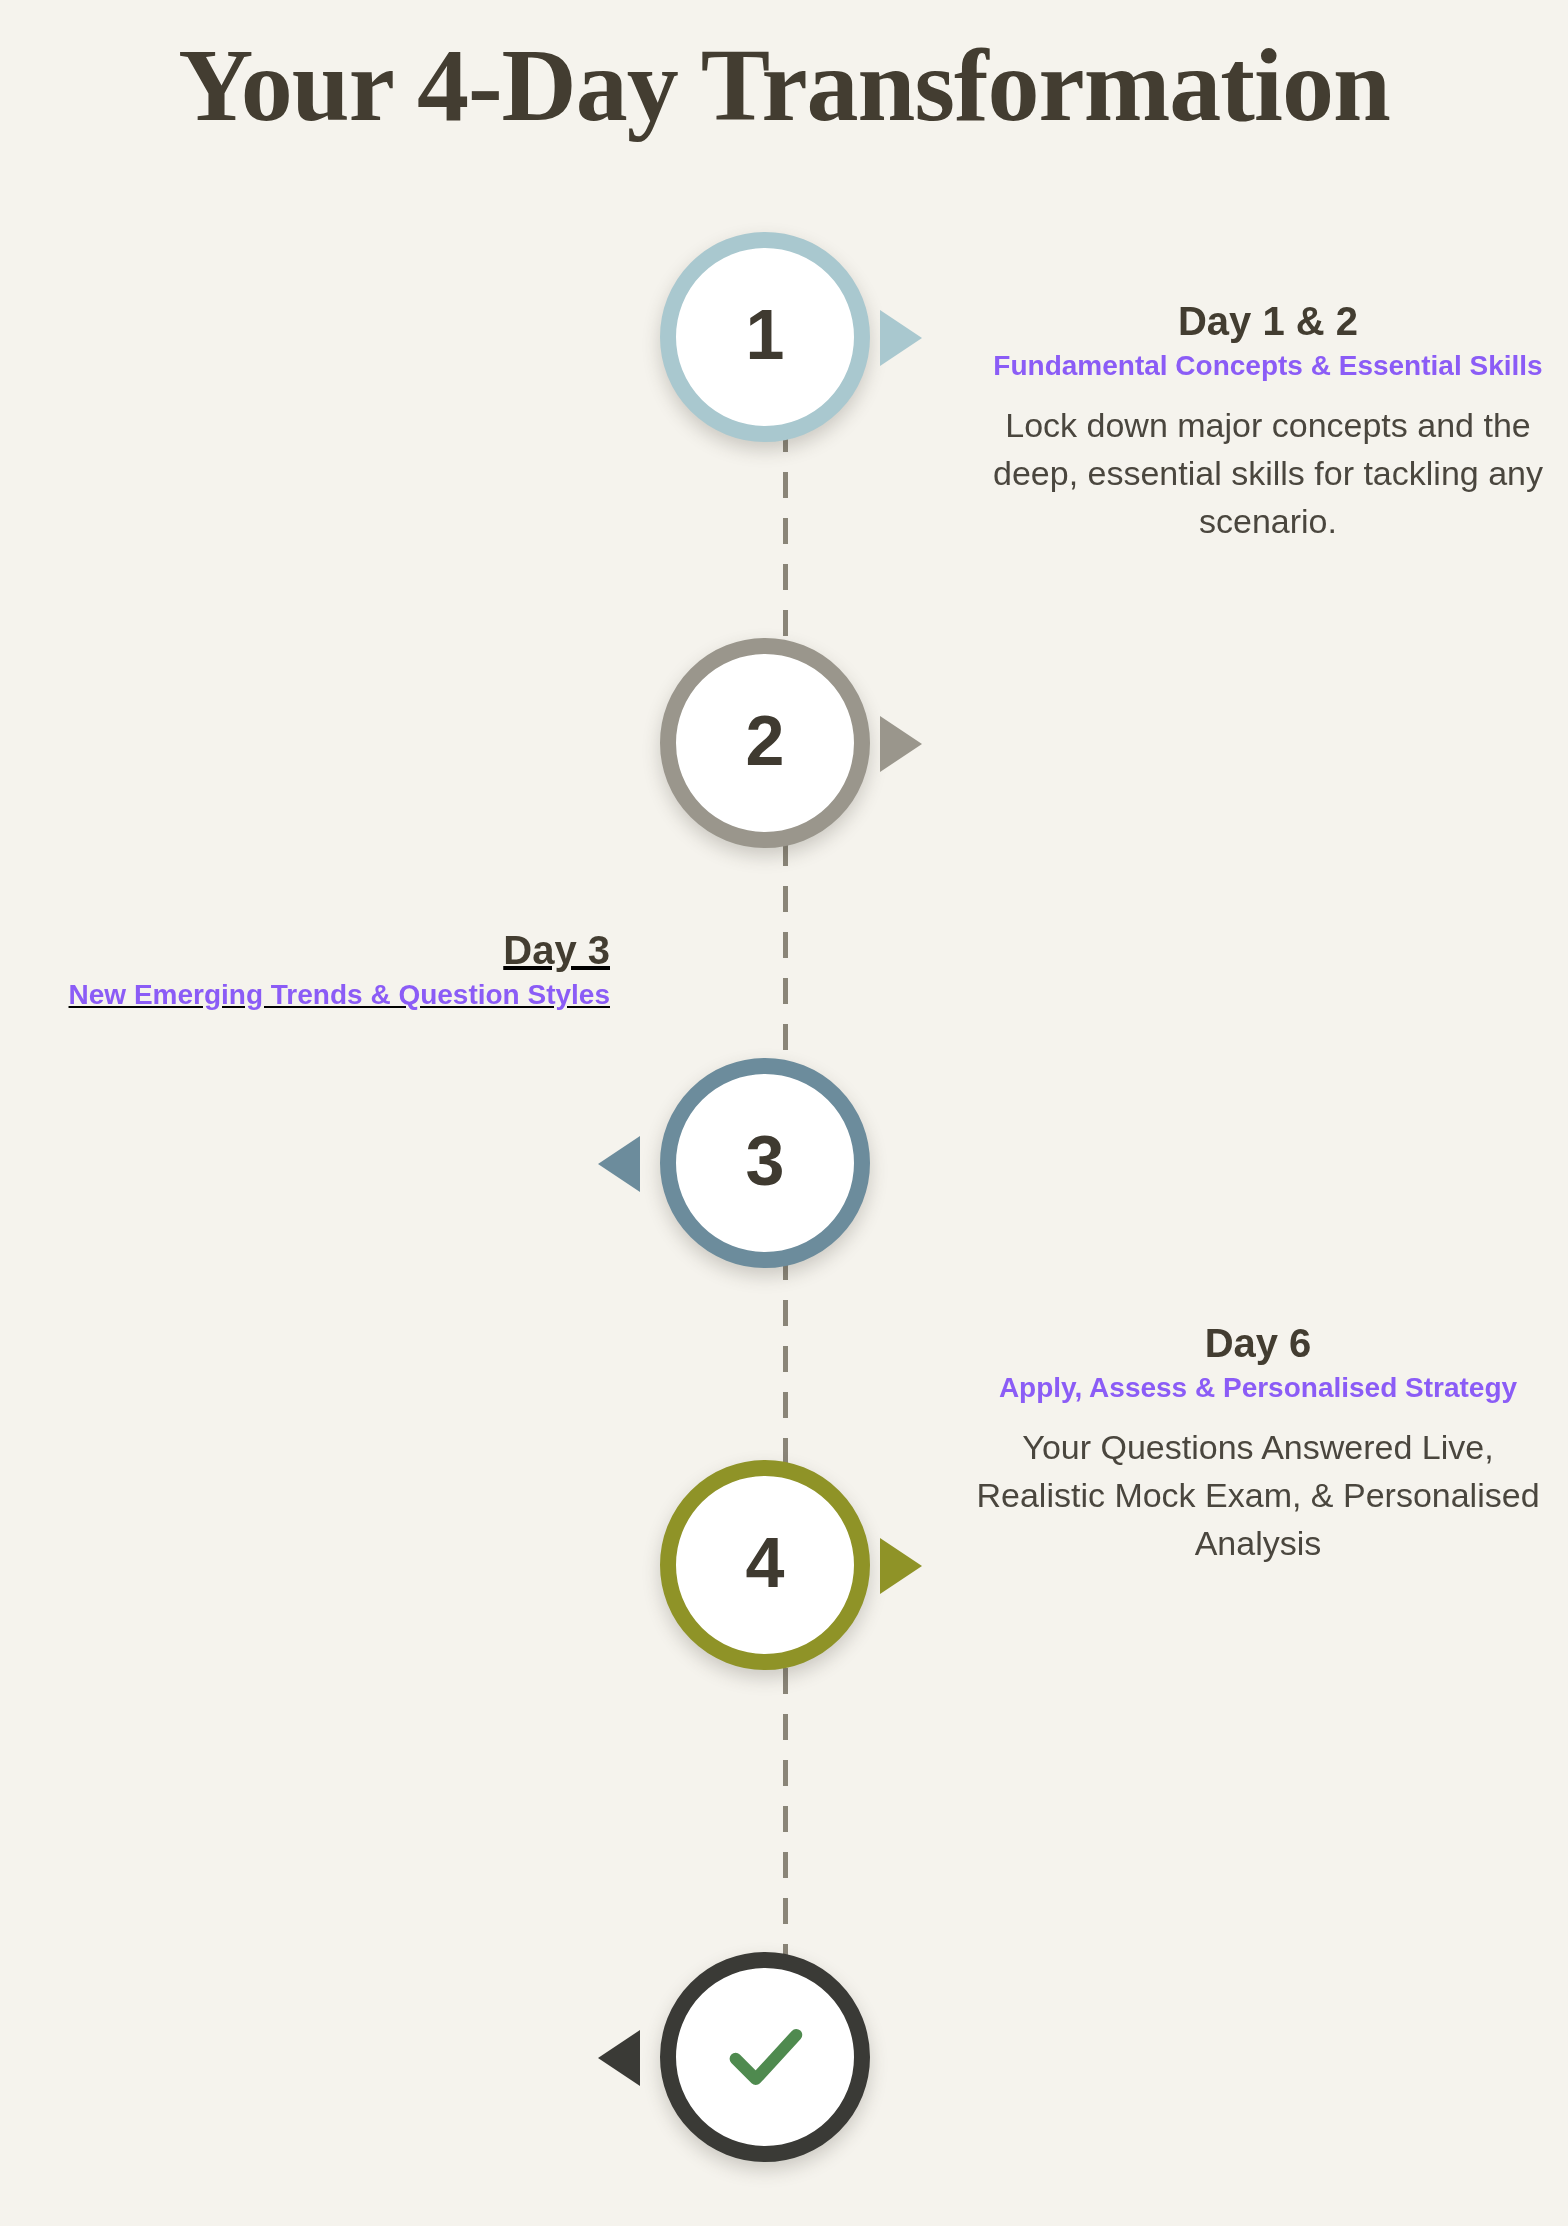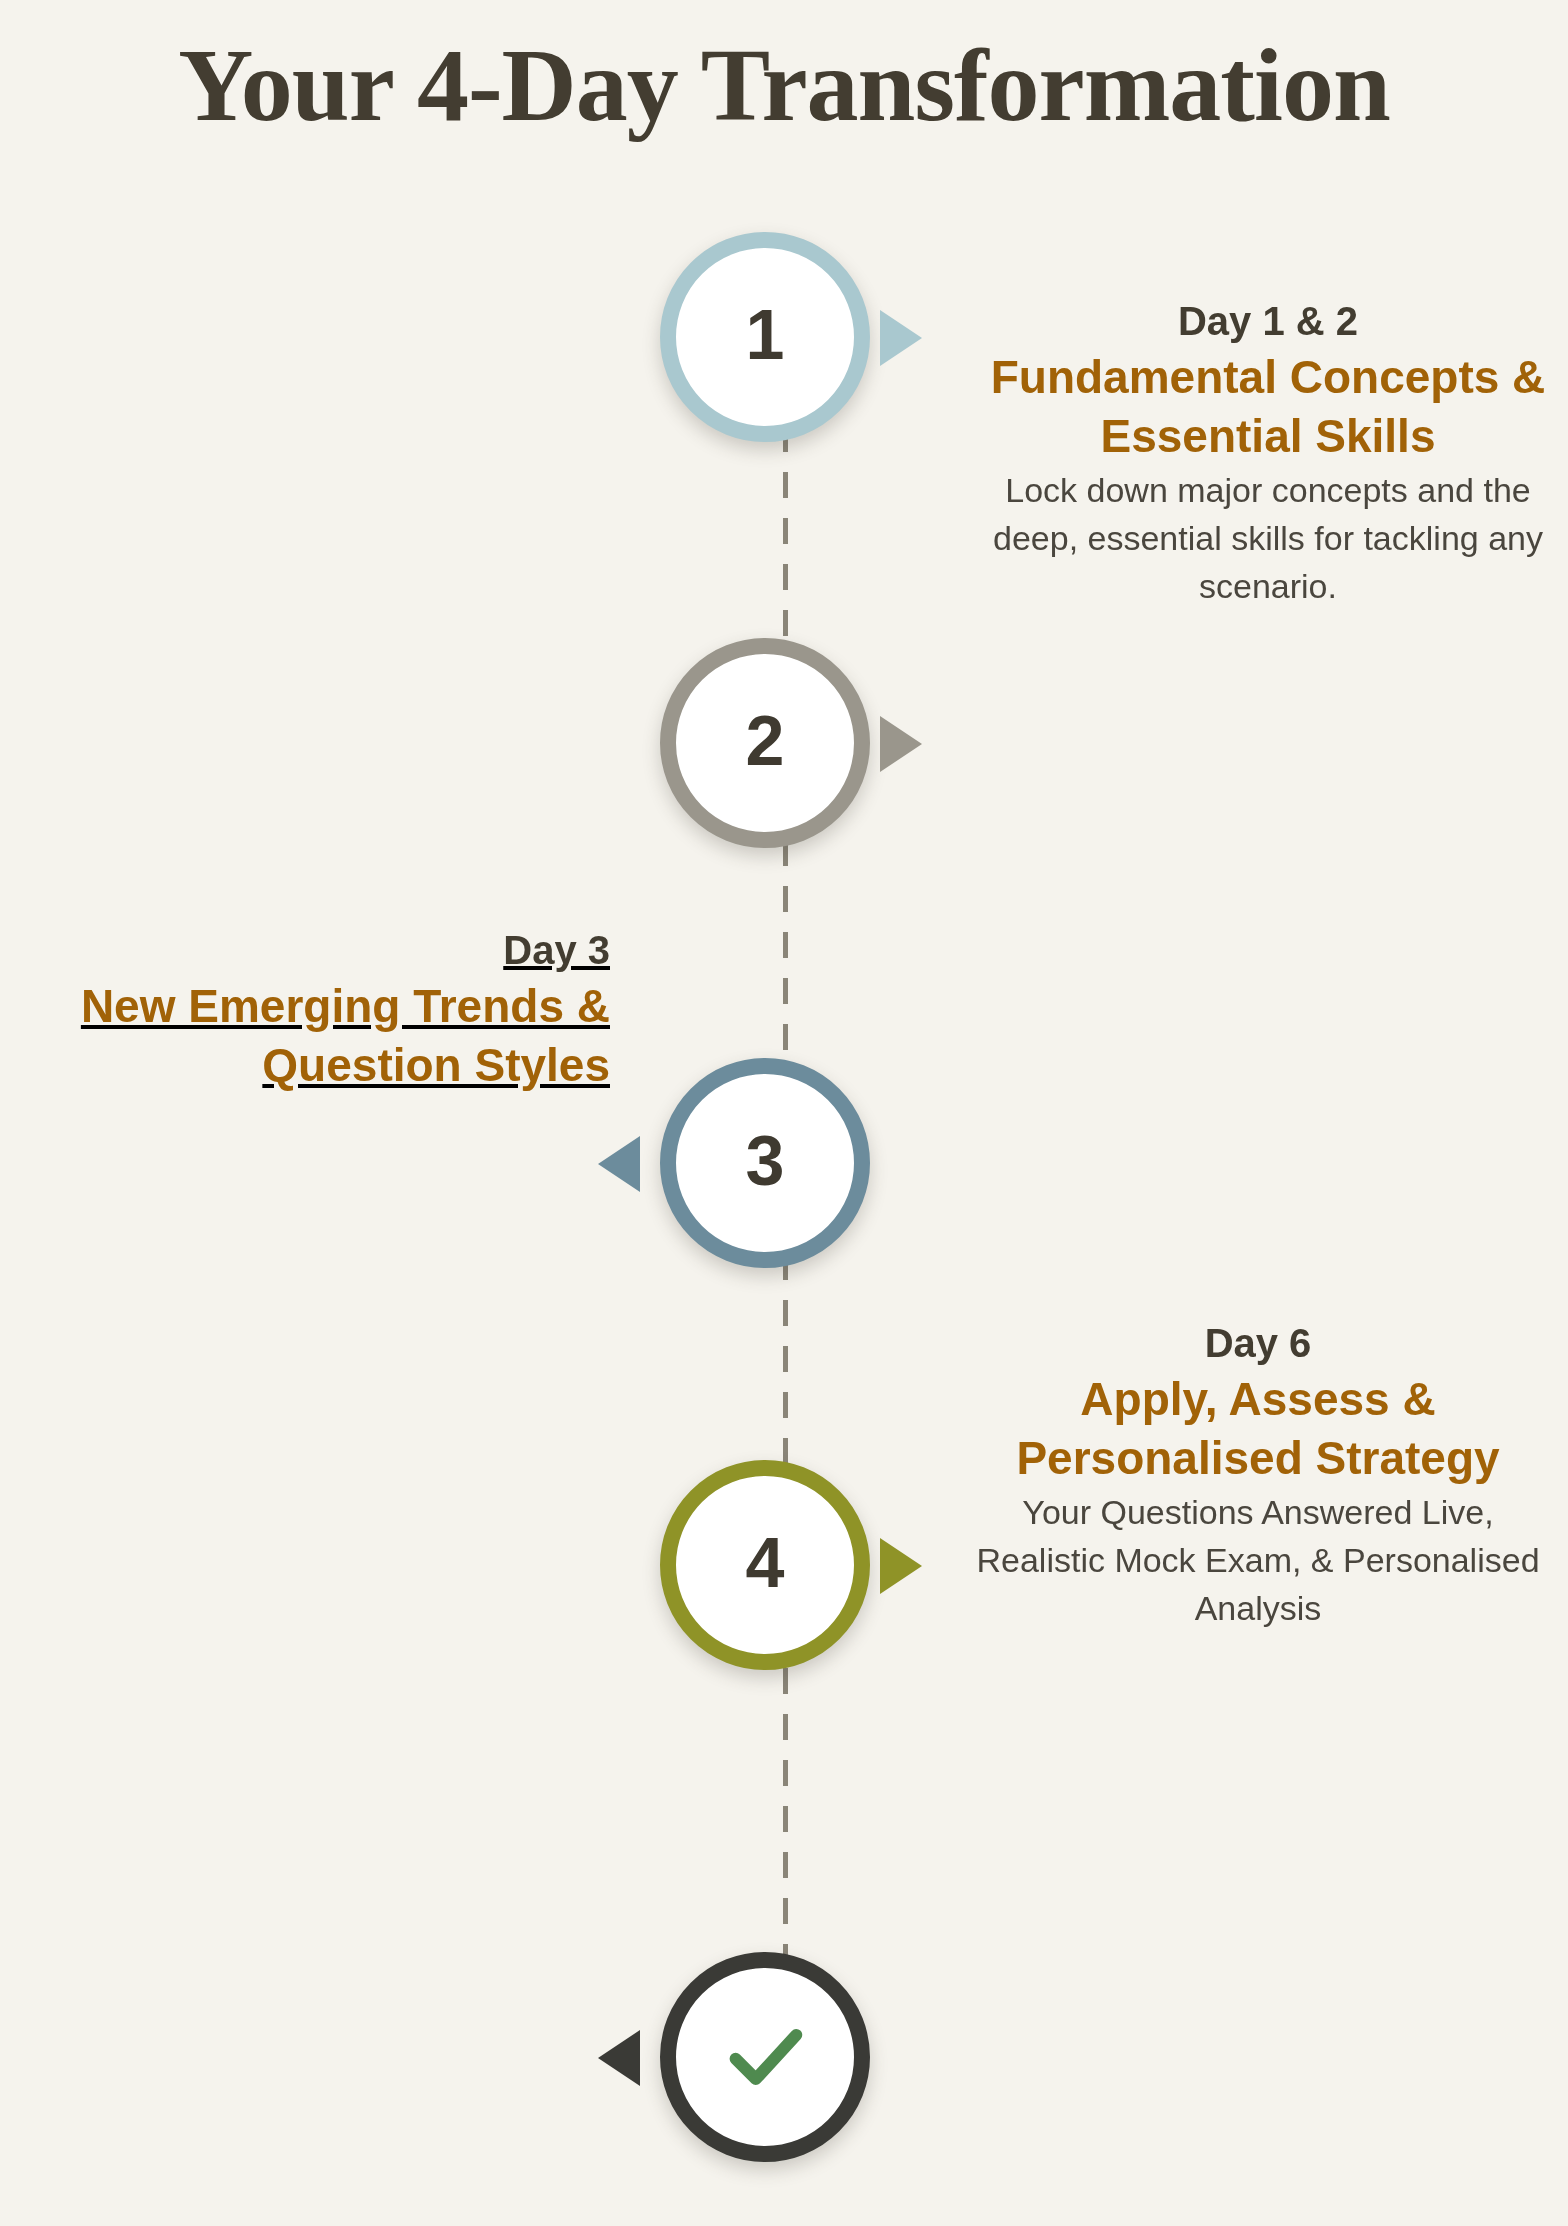--- a/index.html
+++ b/index.html
@@ -102,30 +102,30 @@
   
   .block { position: absolute; }
   .block .day {
     font-size: 40px;
     font-weight: bold;
     color: #433d31;
     line-height: 1.25;
     margin-bottom: 2px;
   }
   .block .sub {
-    font-size: 46px;
+    font-size: 28px;
     font-weight: bold;
-    color: #a16207;
+    color: #8b5cf6;
     line-height: 1.28;
   }
   .block .desc {
     font-size: 34px;
     color: #4a463e;
     line-height: 1.42;
-    margin-top: 0;
+    margin-top: 17px;
   }
 
   .block-right { text-align: center; }
   .block-left  { text-align: right; }
 
   .b1 { top: 296px;  left: 978px; width: 580px; }
   .b3 { top: 925px;  left: 20px;  width: 590px; text-decoration: underline; }
   .b4 { top: 1318px; left: 968px; width: 580px; }
   .b5 { top: 1850px; left: 10px;  width: 600px; }
 </style>

